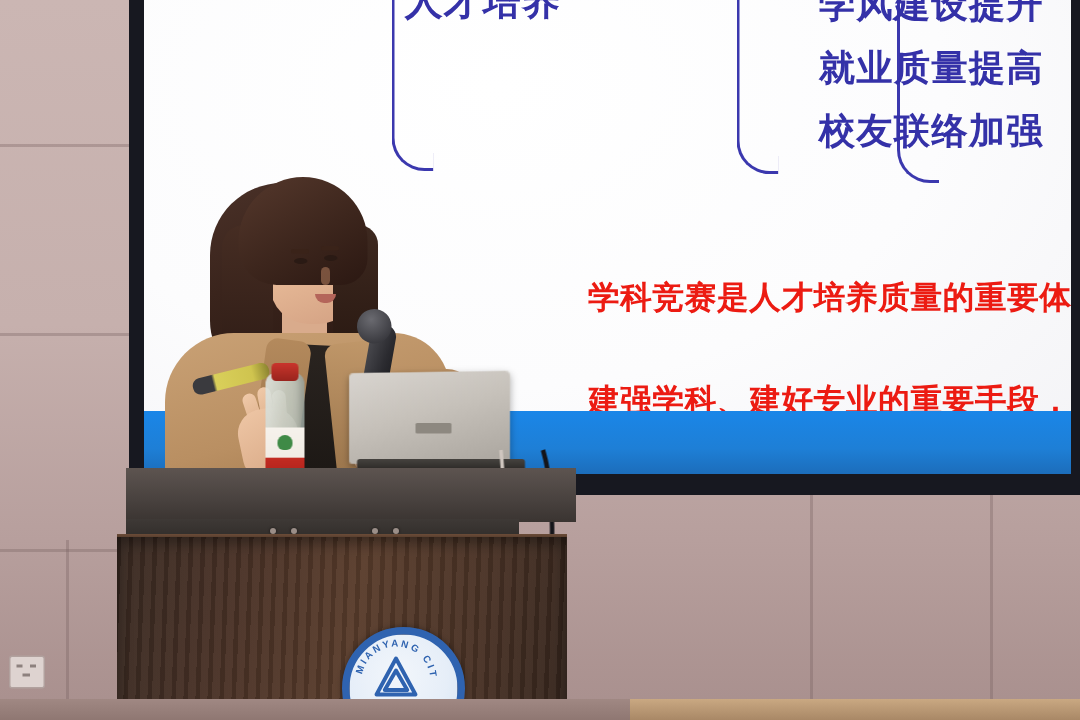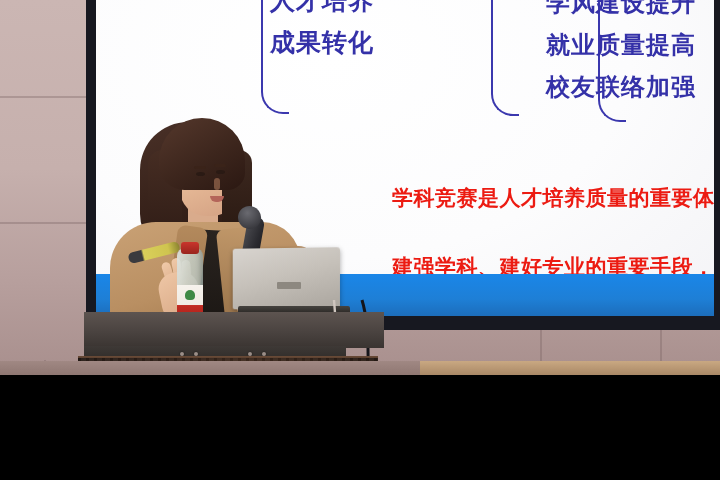--- a/index.html
+++ b/index.html
@@ -1,17 +1,17 @@
 <!DOCTYPE html>
 <html><head>
 <meta charset="utf-8">
 <style>
   html,body{margin:0;padding:0;background:#000;}
   body{font-family:"DejaVu Sans","Liberation Sans",sans-serif;}
-  #scene{position:relative;width:720px;height:375px;overflow:hidden;background:#b9a3a0;}
+  #scene{position:relative;width:720px;height:480px;overflow:hidden;background:#b9a3a0;}
 
   
   .wall{position:absolute;inset:0;
     background:linear-gradient(180deg,#cbb6b3 0%,#c6b0ad 45%,#b79f9d 75%,#a88f8d 100%);}
   .wall-seam{position:absolute;background:rgba(120,98,96,.35);}
   .outlet{position:absolute;background:#ded3d0;border:1px solid #b1a19e;border-radius:2px;}
   .outlet i{position:absolute;display:block;background:#8d817e;}
 
   
   .screen-frame{position:absolute;left:86px;top:-6px;width:634px;height:336px;
@@ -167,21 +167,20 @@
     <div class="screen-glow"></div>
 
     <div class="slide">
 
       <div class="brace" id="brace-a"></div>
       <div class="brace" id="brace-b"></div>
       <div class="brace" id="brace-c"></div>
 
       <div class="col cjk" id="col-left">
         <div class="line">人才培养</div>
-        <div class="line">成果转化</div>
       </div>
 
       <div class="col cjk" id="col-right">
         <div class="line">学风建设提升</div>
         <div class="line">就业质量提高</div>
         <div class="line">校友联络加强</div>
       </div>
 
       <div class="redtext cjk" id="red1">学科竞赛是人才培养质量的重要体现，是培</div>
       <div class="redtext cjk" id="red2">建强学科、建好专业的重要手段，是学科</div>

